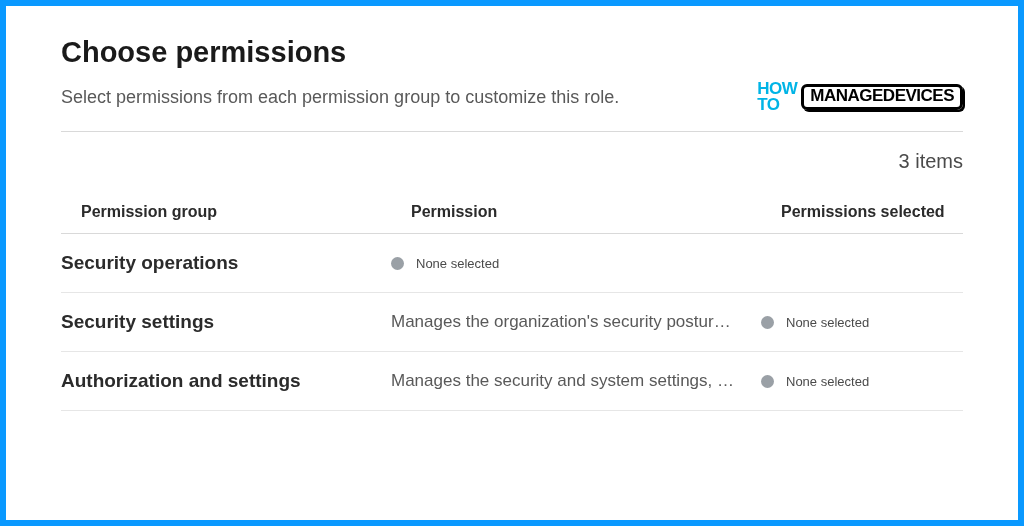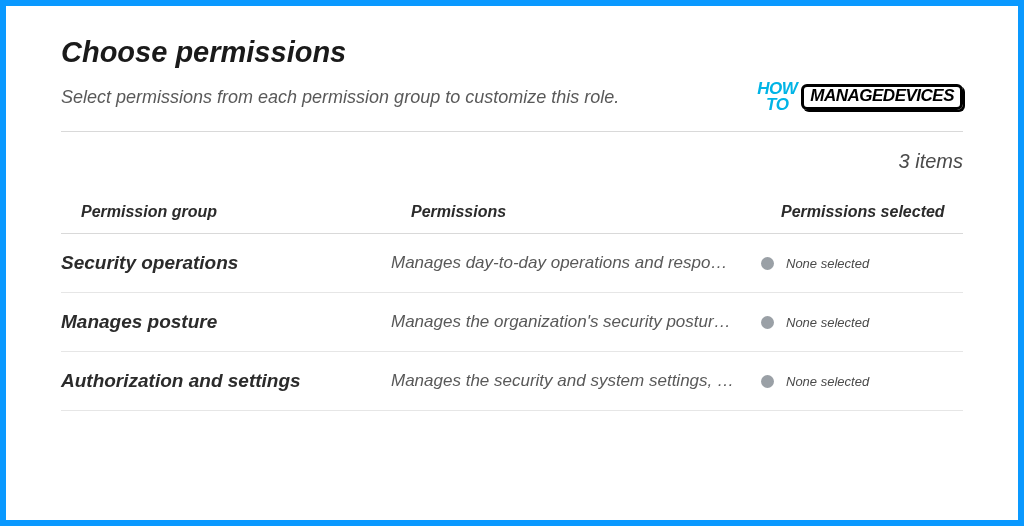--- a/index.html
+++ b/index.html
@@ -1,19 +1,18 @@
 <!DOCTYPE html>
 <html><head>
   <meta charset="utf-8">
   <style>
     * {
       box-sizing: border-box;
       margin: 0;
       padding: 0;
-      font-style: italic;
     }
     body {
       font-family: 'Segoe UI', Tahoma, Geneva, Verdana, sans-serif;
       background: #fff;
     }
     .frame {
       width: 1024px;
       height: 526px;
       border: 6px solid #0a99ff;
       background: #fff;
@@ -42,21 +41,21 @@
     }
     .brand {
       display: flex;
       align-items: center;
       gap: 4px;
       margin-top: -6px;
     }
     .brand-howto {
       display: flex;
       flex-direction: column;
-      align-items: center;
+      align-items: flex-start;
       line-height: 0.95;
       font-weight: 800;
       font-size: 17px;
       font-family: Arial, sans-serif;
       letter-spacing: -0.5px;
       margin-left: 21px;
     }
     .brand-how { color: #00b4e6; }
     .brand-to  { color: #00b4e6; }
     .brand-box {
@@ -163,35 +162,34 @@
 
     <hr class="divider-top">
 
     <div class="items-count-row">
       <span class="items-count">3 items</span>
     </div>
 
     <div class="table">
       <div class="thead">
         <div class="th">Permission group</div>
-        <div class="th">Permissions</div>
+        <div class="th">Permission</div>
         <div class="th">Permissions selected</div>
       </div>
 
       <div class="trow">
         <div class="cell-group">Security operations</div>
-        <div class="cell-desc">Manages day-to-day operations and respo…</div>
         <div class="cell-sel">
           <span class="dot"></span>
           <span class="sel-text">None selected</span>
         </div>
       </div>
 
       <div class="trow">
-        <div class="cell-group">Manages posture</div>
+        <div class="cell-group">Security settings</div>
         <div class="cell-desc">Manages the organization's security postur…</div>
         <div class="cell-sel">
           <span class="dot"></span>
           <span class="sel-text">None selected</span>
         </div>
       </div>
 
       <div class="trow">
         <div class="cell-group">Authorization and settings</div>
         <div class="cell-desc">Manages the security and system settings, …</div>

